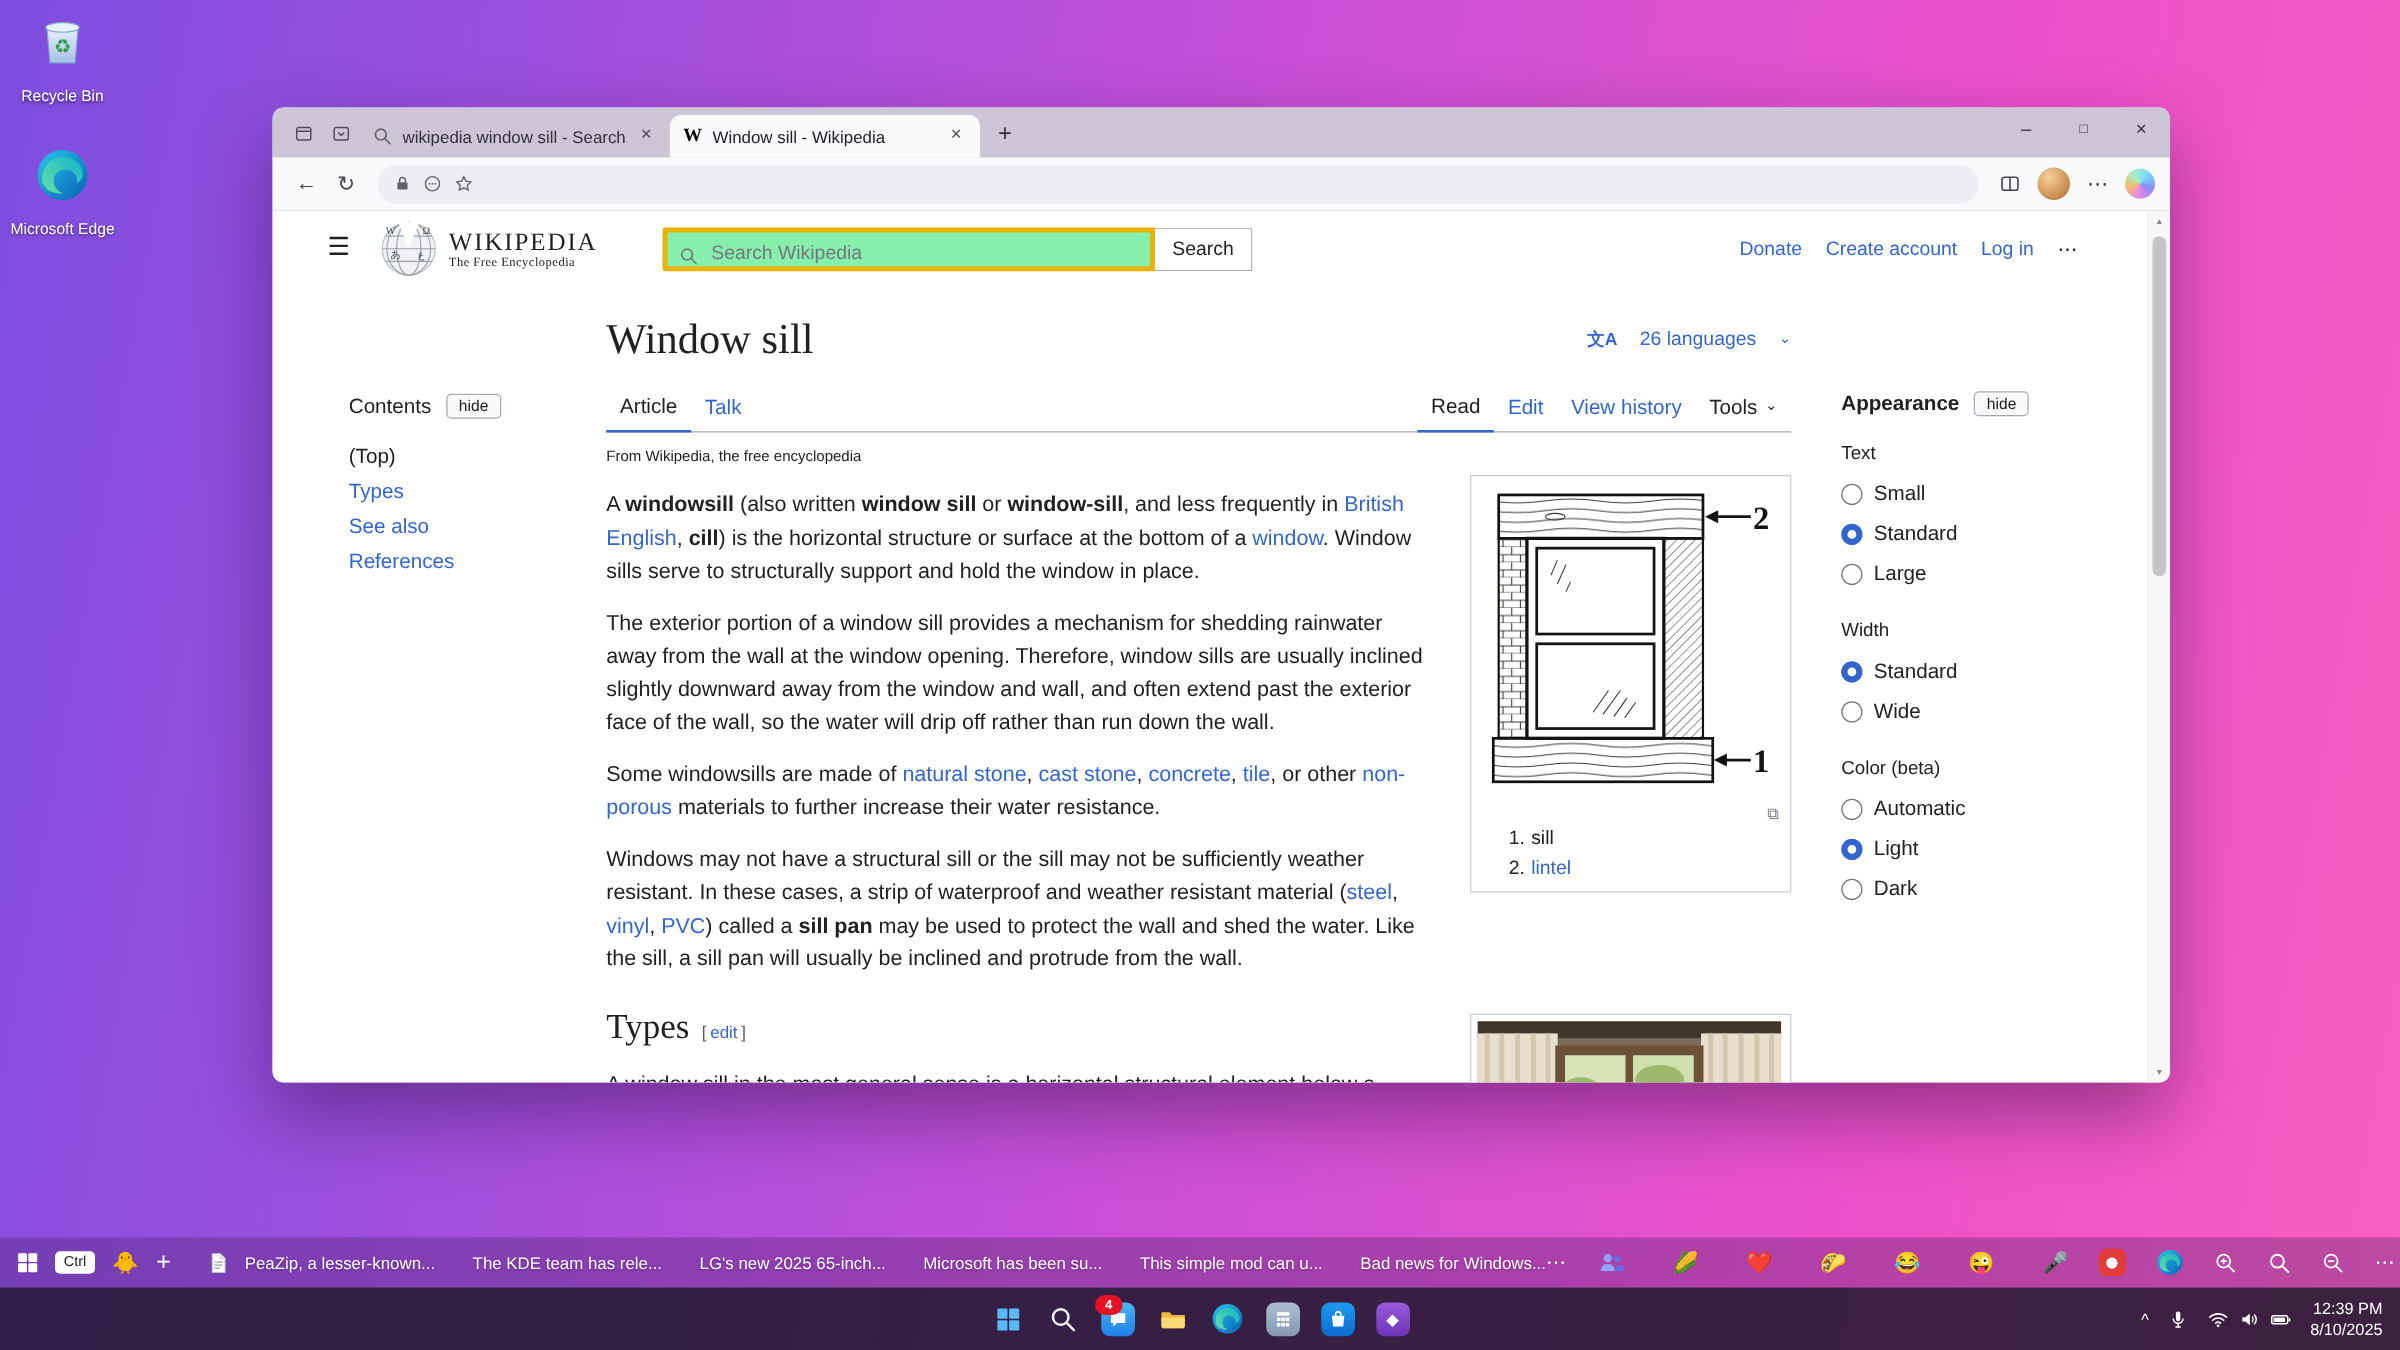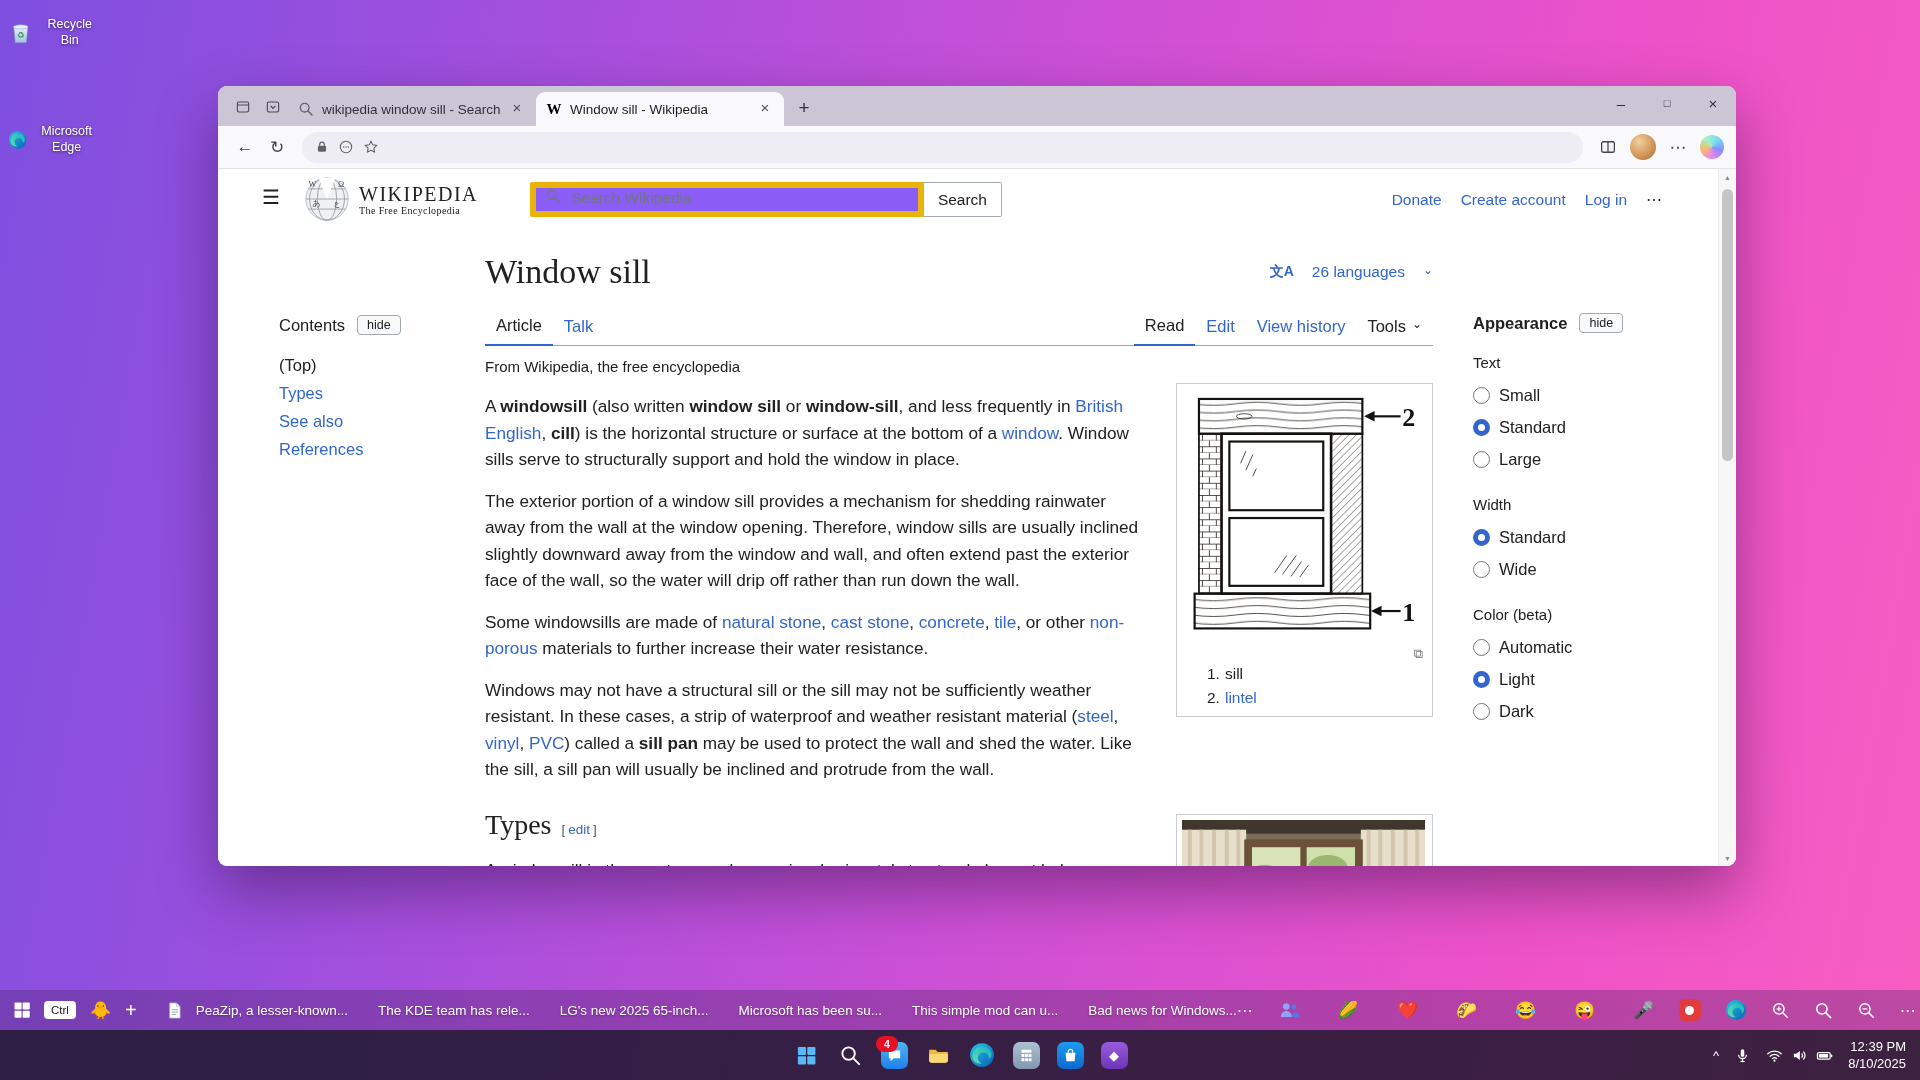--- a/index.html
+++ b/index.html
@@ -2,21 +2,21 @@
 <html><head>
 <meta charset="utf-8">
 <style>
   html,body{margin:0;padding:0}
   body{width:1920px;height:1080px;overflow:hidden;position:relative;cursor:default;
     font-family:"Liberation Sans",sans-serif;
     background:linear-gradient(100deg,#7e4fe0 0%,#a74fdd 28%,#d050d5 55%,#ee52c8 80%,#f75fc2 100%);}
   a{text-decoration:none;cursor:pointer}
 
   
-  .dicon{position:absolute;left:8px;width:84px;display:flex;flex-direction:row;align-items:center;gap:14px}
+  .dicon{position:absolute;left:8px;width:84px;display:flex;flex-direction:column;align-items:center;gap:14px}
   .dicon-img{width:46px;height:46px}
   .dicon-label{font-size:12.5px;color:#fff;text-shadow:0 1px 3px rgba(0,0,0,.6);text-align:center;line-height:1.25}
   .edge-ball{display:inline-flex}
   .edge-ball svg{width:100%;height:100%}
   .e44{width:44px;height:44px}.e22{width:22px;height:22px}.e26{width:26px;height:26px}
 
   
   .browser{position:absolute;left:218px;top:86px;width:1518px;height:780px;border-radius:9px;overflow:hidden;
     box-shadow:0 25px 60px rgba(40,10,60,.45);display:flex;flex-direction:column;background:#fff}
   .tabstrip{height:40px;background:#cbc5d6;display:flex;align-items:flex-end;padding-left:10px;position:relative;flex:none}
@@ -51,21 +51,21 @@
   .sb-up{top:0}.sb-down{bottom:0}
   .sb-thumb{position:absolute;top:20px;left:3px;width:11px;height:272px;background:#c5c5c8;border-radius:6px}
 
   .wk-header{height:60px;position:relative;color:#202122}
   .burger{position:absolute;left:44px;top:16px;font-size:20px}
   .wlogo{position:absolute;left:86px;top:7px;display:flex;align-items:center;gap:9px}
   .globe{width:46px;height:46px}
   .wm1{font-family:"Liberation Serif",serif;font-size:20px;letter-spacing:1.5px;line-height:1.1}
   .wm2{font-family:"Liberation Serif",serif;font-size:10px;letter-spacing:.4px}
   .wsearch{position:absolute;left:312px;top:13px;display:flex;height:35px;width:472px}
-  .wsearch-box{flex:1;display:flex;align-items:flex-start;gap:8px;border:6px solid #eab308;border-radius:2px 0 0 2px;padding:0 9px;background:#8b5cf6}
+  .wsearch-box{flex:1;display:flex;align-items:flex-end;gap:8px;border:4px solid #eab308;border-radius:2px 0 0 2px;padding:0 9px;background:#86efac}
   .wsearch-box svg{color:#72777d;flex:none}
   .wsearch-box input{border:none;outline:none;flex:1;font-size:15.5px;font-family:inherit;color:#202122;background:transparent}
   .wsearch-box input::placeholder{color:#72777d}
   .wsearch-btn{border:1px solid #a2a9b1;border-left:none;border-radius:0 2px 2px 0;background:#fff;font-size:15.5px;padding:0 14px;color:#202122;font-family:inherit;cursor:pointer}
   .wuser{position:absolute;right:56px;top:21px;display:flex;gap:19px;align-items:center;font-size:15.5px}
   .wuser a{color:#3366cc}
   .udots{color:#202122;font-size:16px}
 
   .wk-body{display:grid;grid-template-columns:166px 948px 164px;column-gap:40px;padding-left:61px;height:638px;overflow:hidden;color:#202122}
   .toc{padding-top:86px;font-size:16.5px}
@@ -80,21 +80,21 @@
   .title-row{display:flex;align-items:center}
   h1.wtitle{font-family:"Liberation Serif",serif;font-size:34px;font-weight:normal;margin:0;flex:1}
   .langbtn{display:flex;align-items:flex-start;gap:18px;color:#3366cc;font-size:15.5px;cursor:pointer}
   .langic{font-size:14px;font-weight:bold}
   .chev{font-size:12px}
   .atabs{display:flex;align-items:flex-end;border-bottom:1px solid #a2a9b1;margin-top:14px;font-size:16.5px;height:40px}
   .atab{padding:0 11px 9px;color:#3366cc}
   .atab.sel{color:#202122;border-bottom:2px solid #3366cc;margin-bottom:-1px}
   .atab.dark{color:#202122;display:flex;gap:6px;}
   .aspacer{flex:1}
-  .fromline{font-size:15px;margin-top:12px}
+  .fromline{font-size:12px;margin-top:12px}
   .wp{font-size:17.2px;line-height:26.5px;margin:0 0 15px}
   .wp.first{margin-top:18px}
   .wl{color:#3366cc}
   .thumb{float:right;clear:right;width:257px;margin:6px 0 14px 28px;border:1px solid #c8ccd1;background:#fff;padding:6px 6px 8px;box-sizing:border-box;font-size:15.5px}
   .fig1{display:block;width:226px;margin:2px auto 0}
   .fig-exp{text-align:right;color:#72777d;font-size:13px;line-height:12px;margin:2px 3px 2px 0}
   .capline{margin:3px 0 0 24px;line-height:21px}
   .capnum{margin-right:5px}
   .thumb2{margin-top:16px;padding:5px}
   .fig2{display:block;width:243px}

